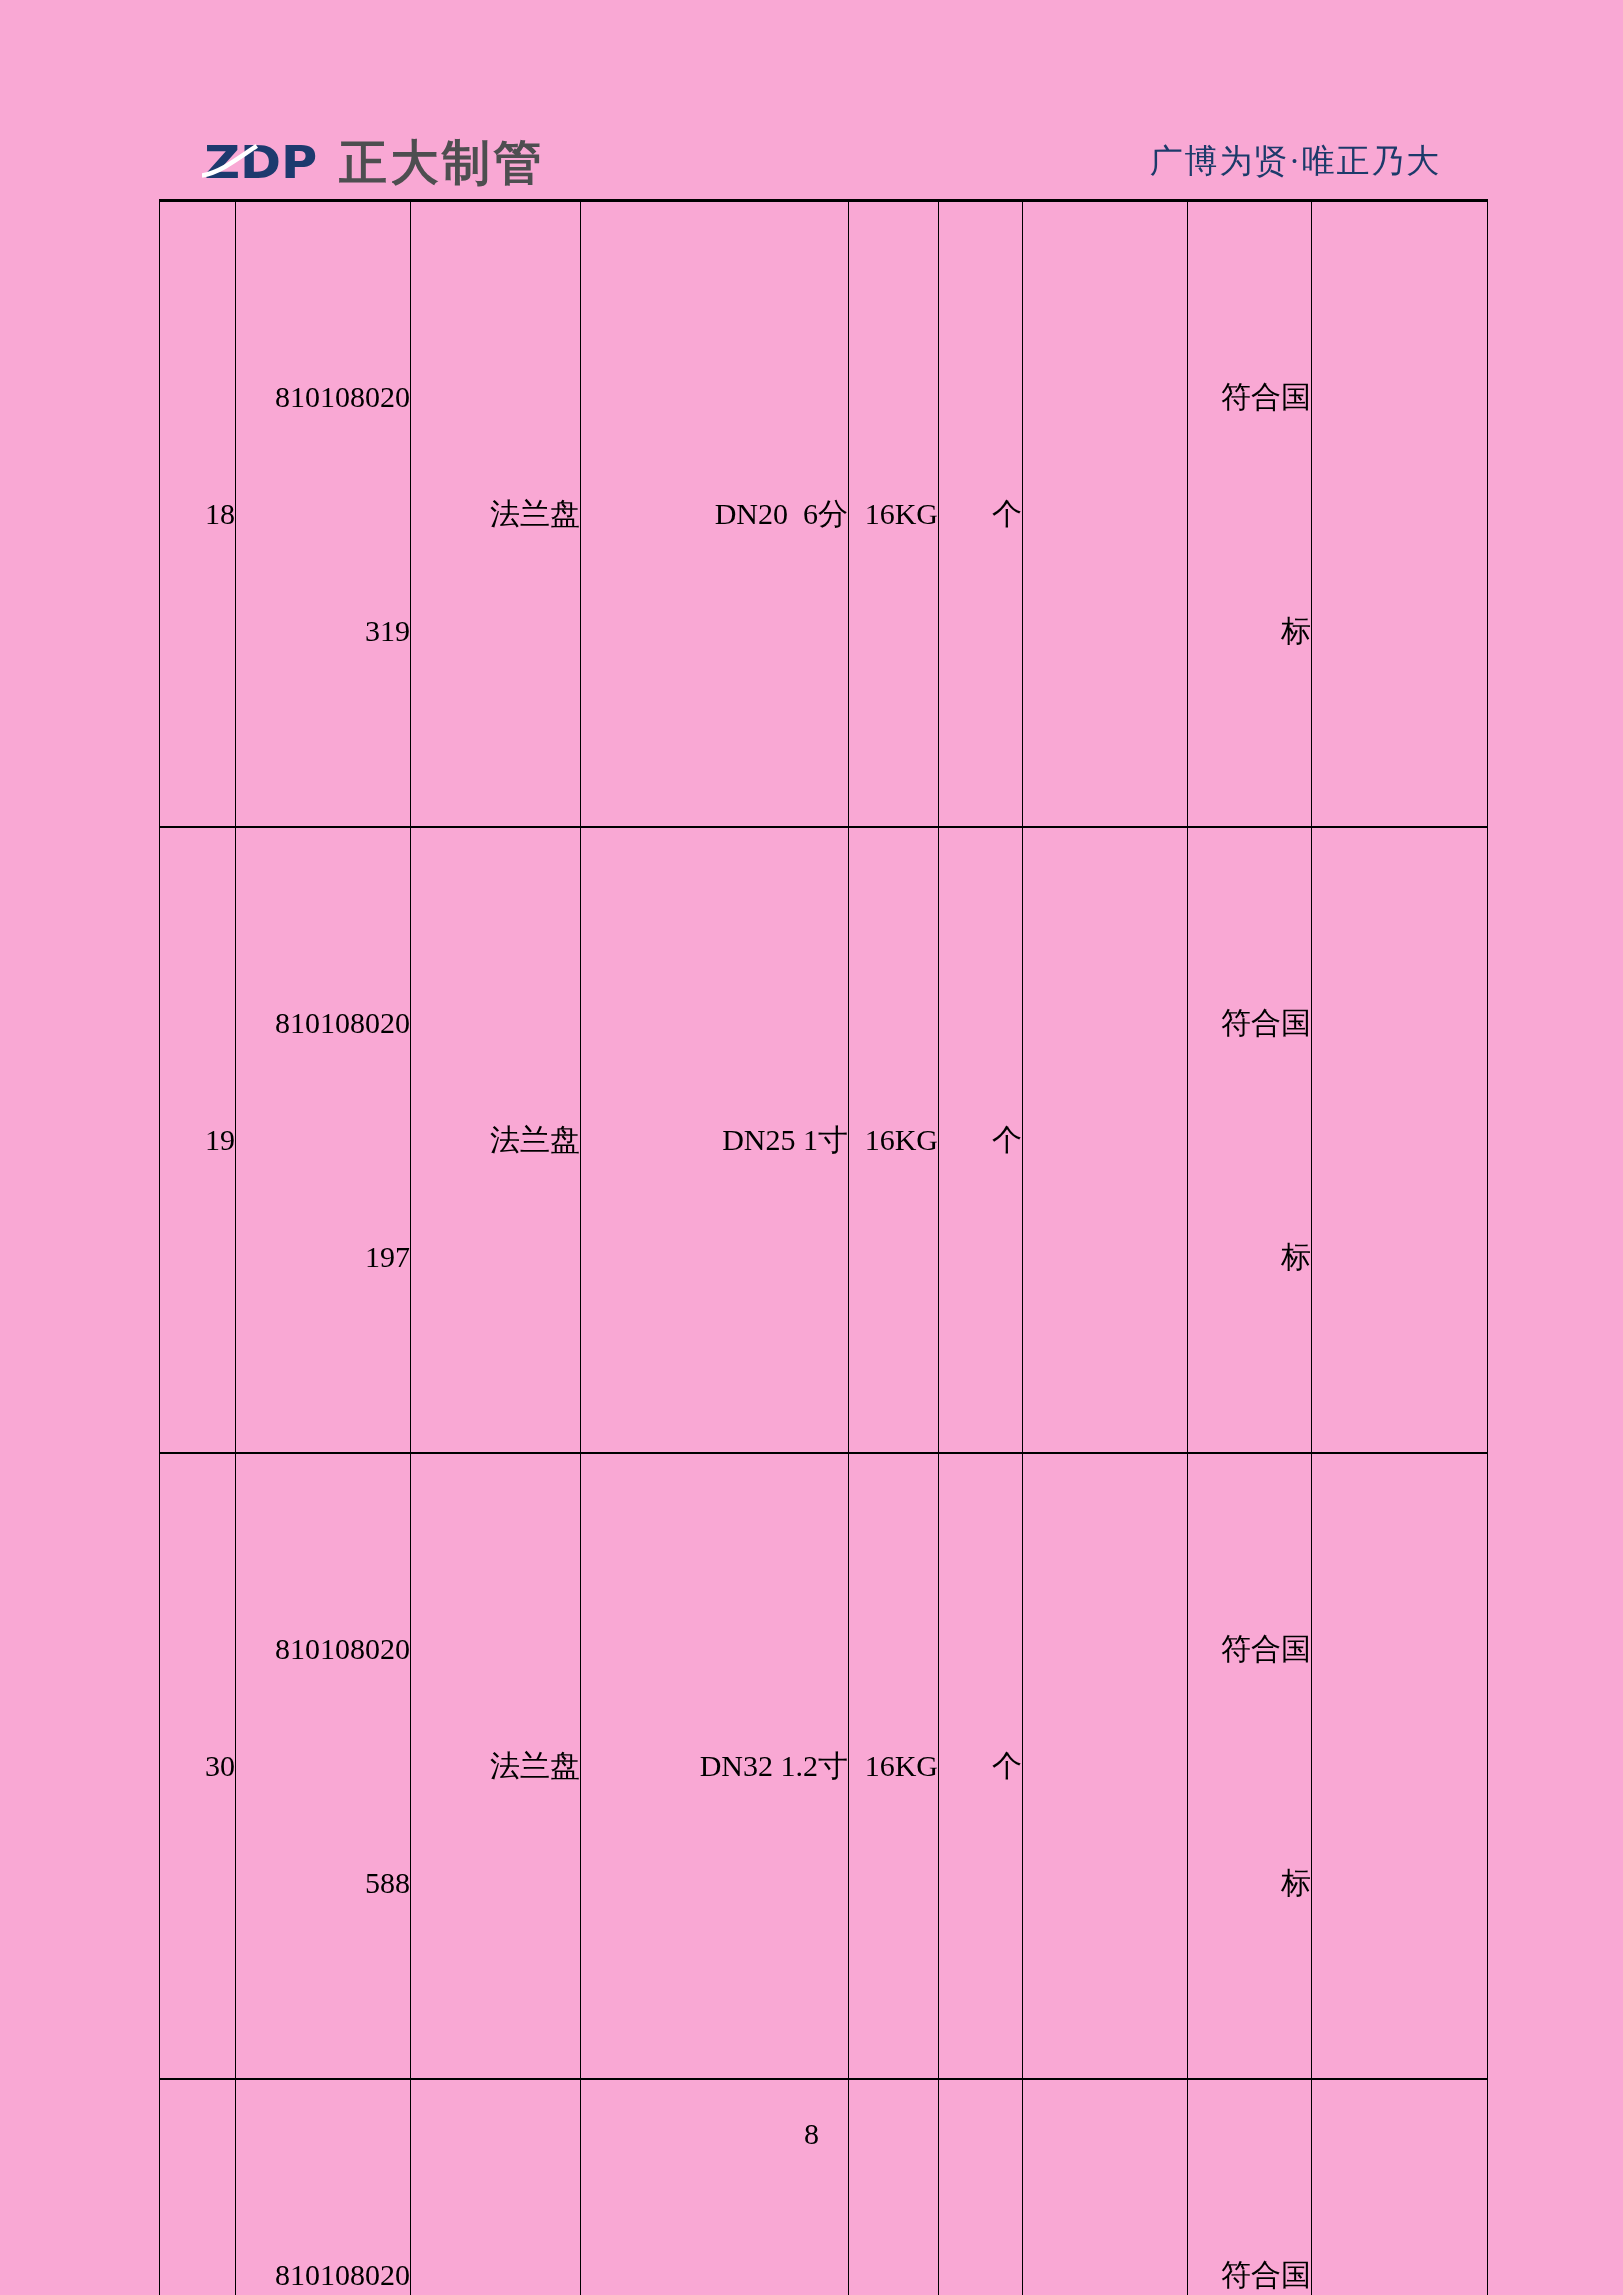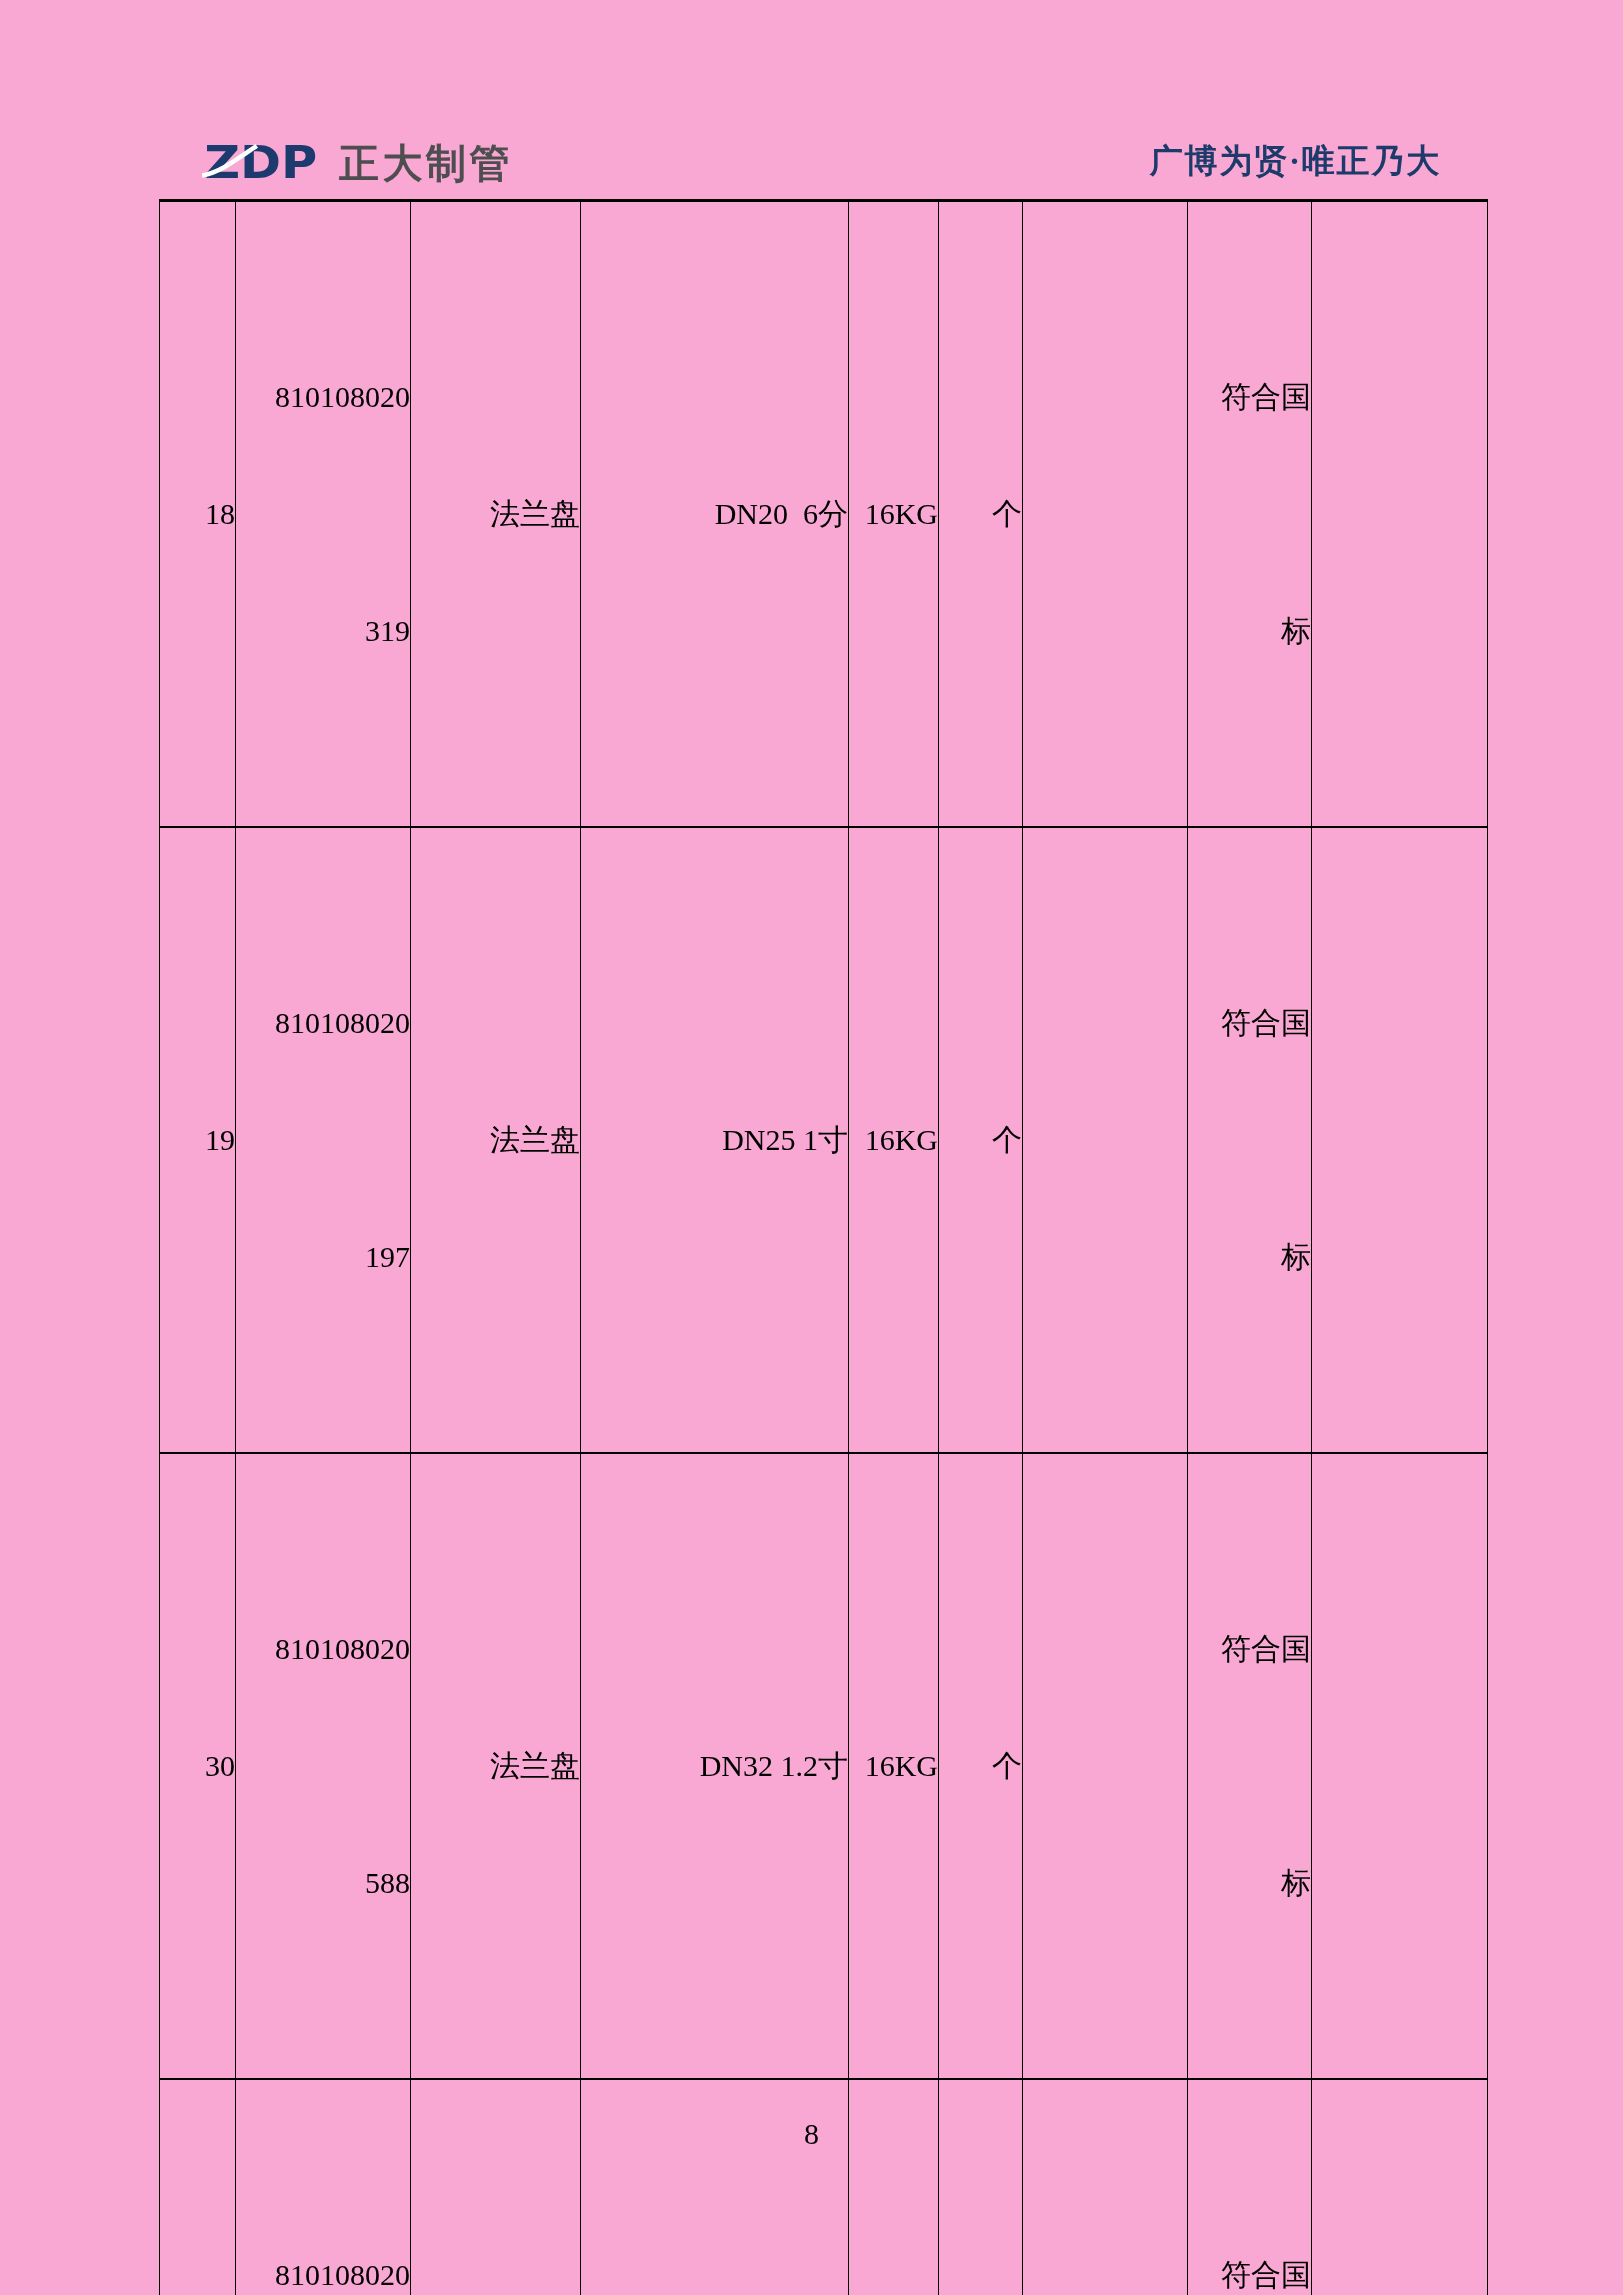--- a/index.html
+++ b/index.html
@@ -30,31 +30,31 @@
   }
   .zdp-svg {
     width: 122px;
     height: 48px;
     margin-right: 15px;
     display: block;
   }
   .company {
     font-family: "Liberation Sans", sans-serif;
     font-weight: bold;
-    font-size: 40px;
+    font-size: 48px;
     letter-spacing: 3.5px;
     color: #4e4e50;
     line-height: 1;
   }
   .slogan {
     position: absolute;
     top: 145px;
     right: 182px;
     font-family: "Liberation Serif", serif;
-    font-weight: bold;
+    font-weight: normal;
     font-size: 33px;
     letter-spacing: 1.8px;
     color: #1c3a6a;
     line-height: 1;
   }
   
   .product-table {
     position: absolute;
     left: 159px;
     top: 199px;

